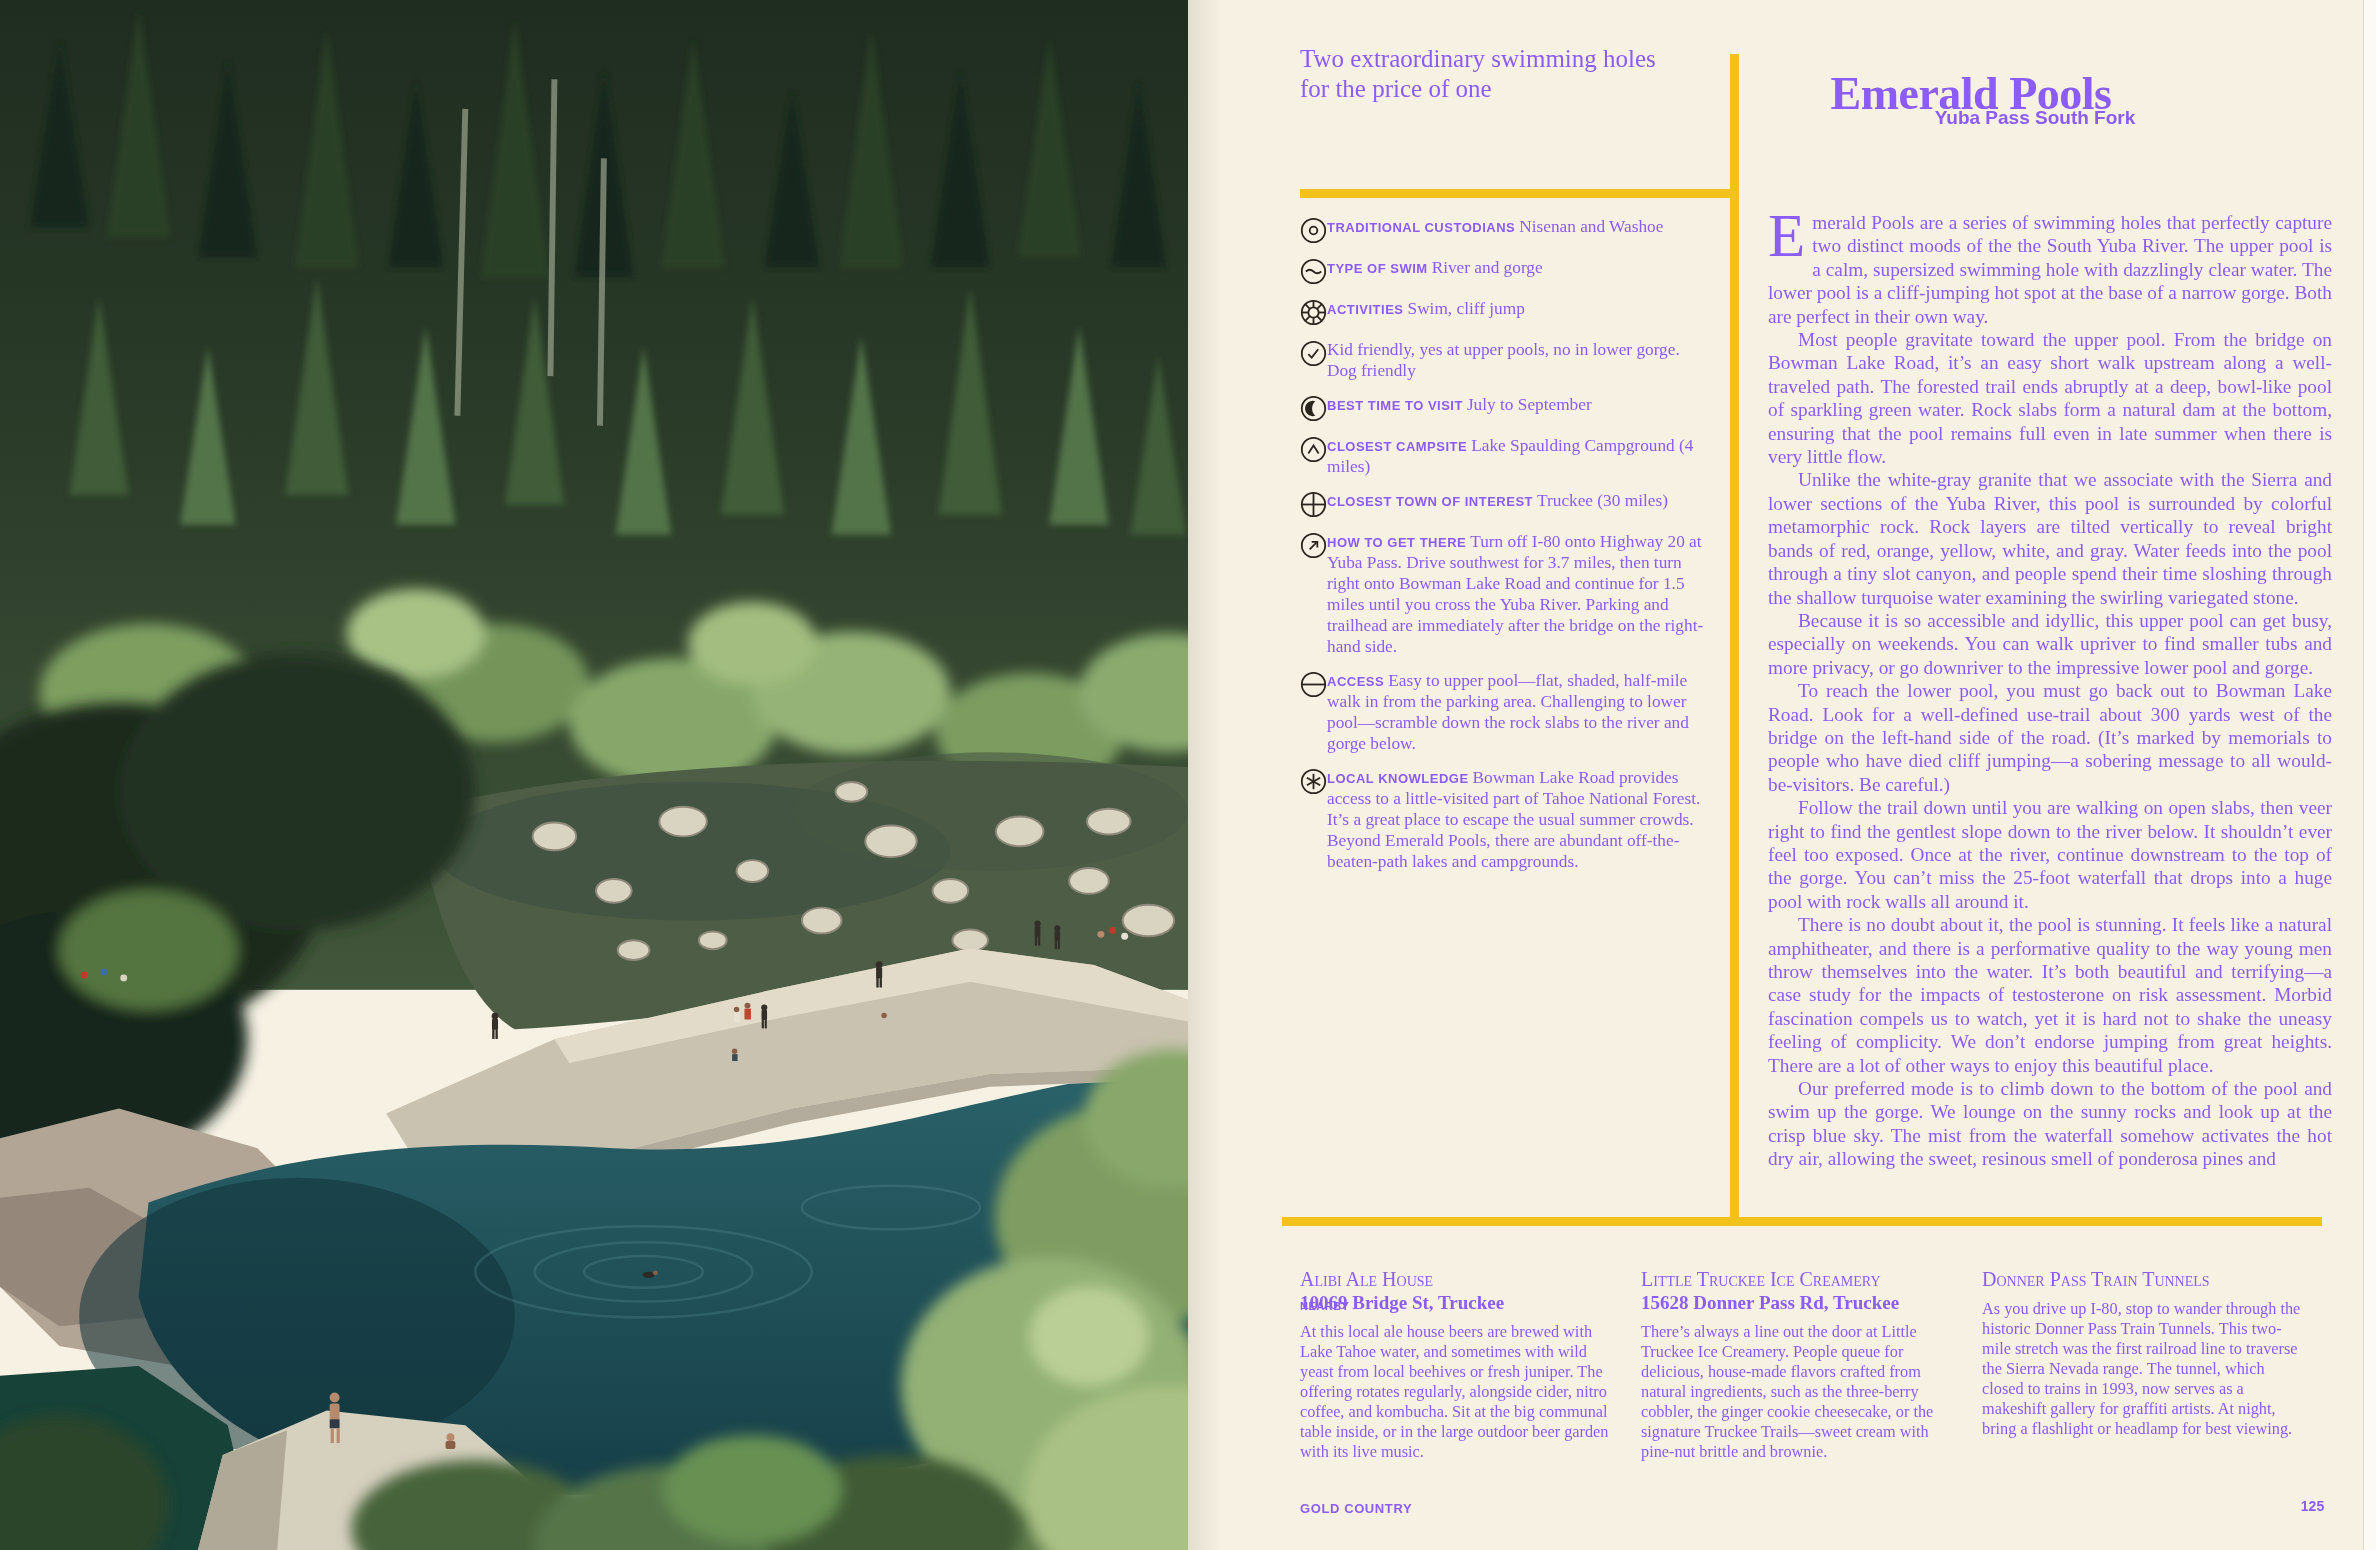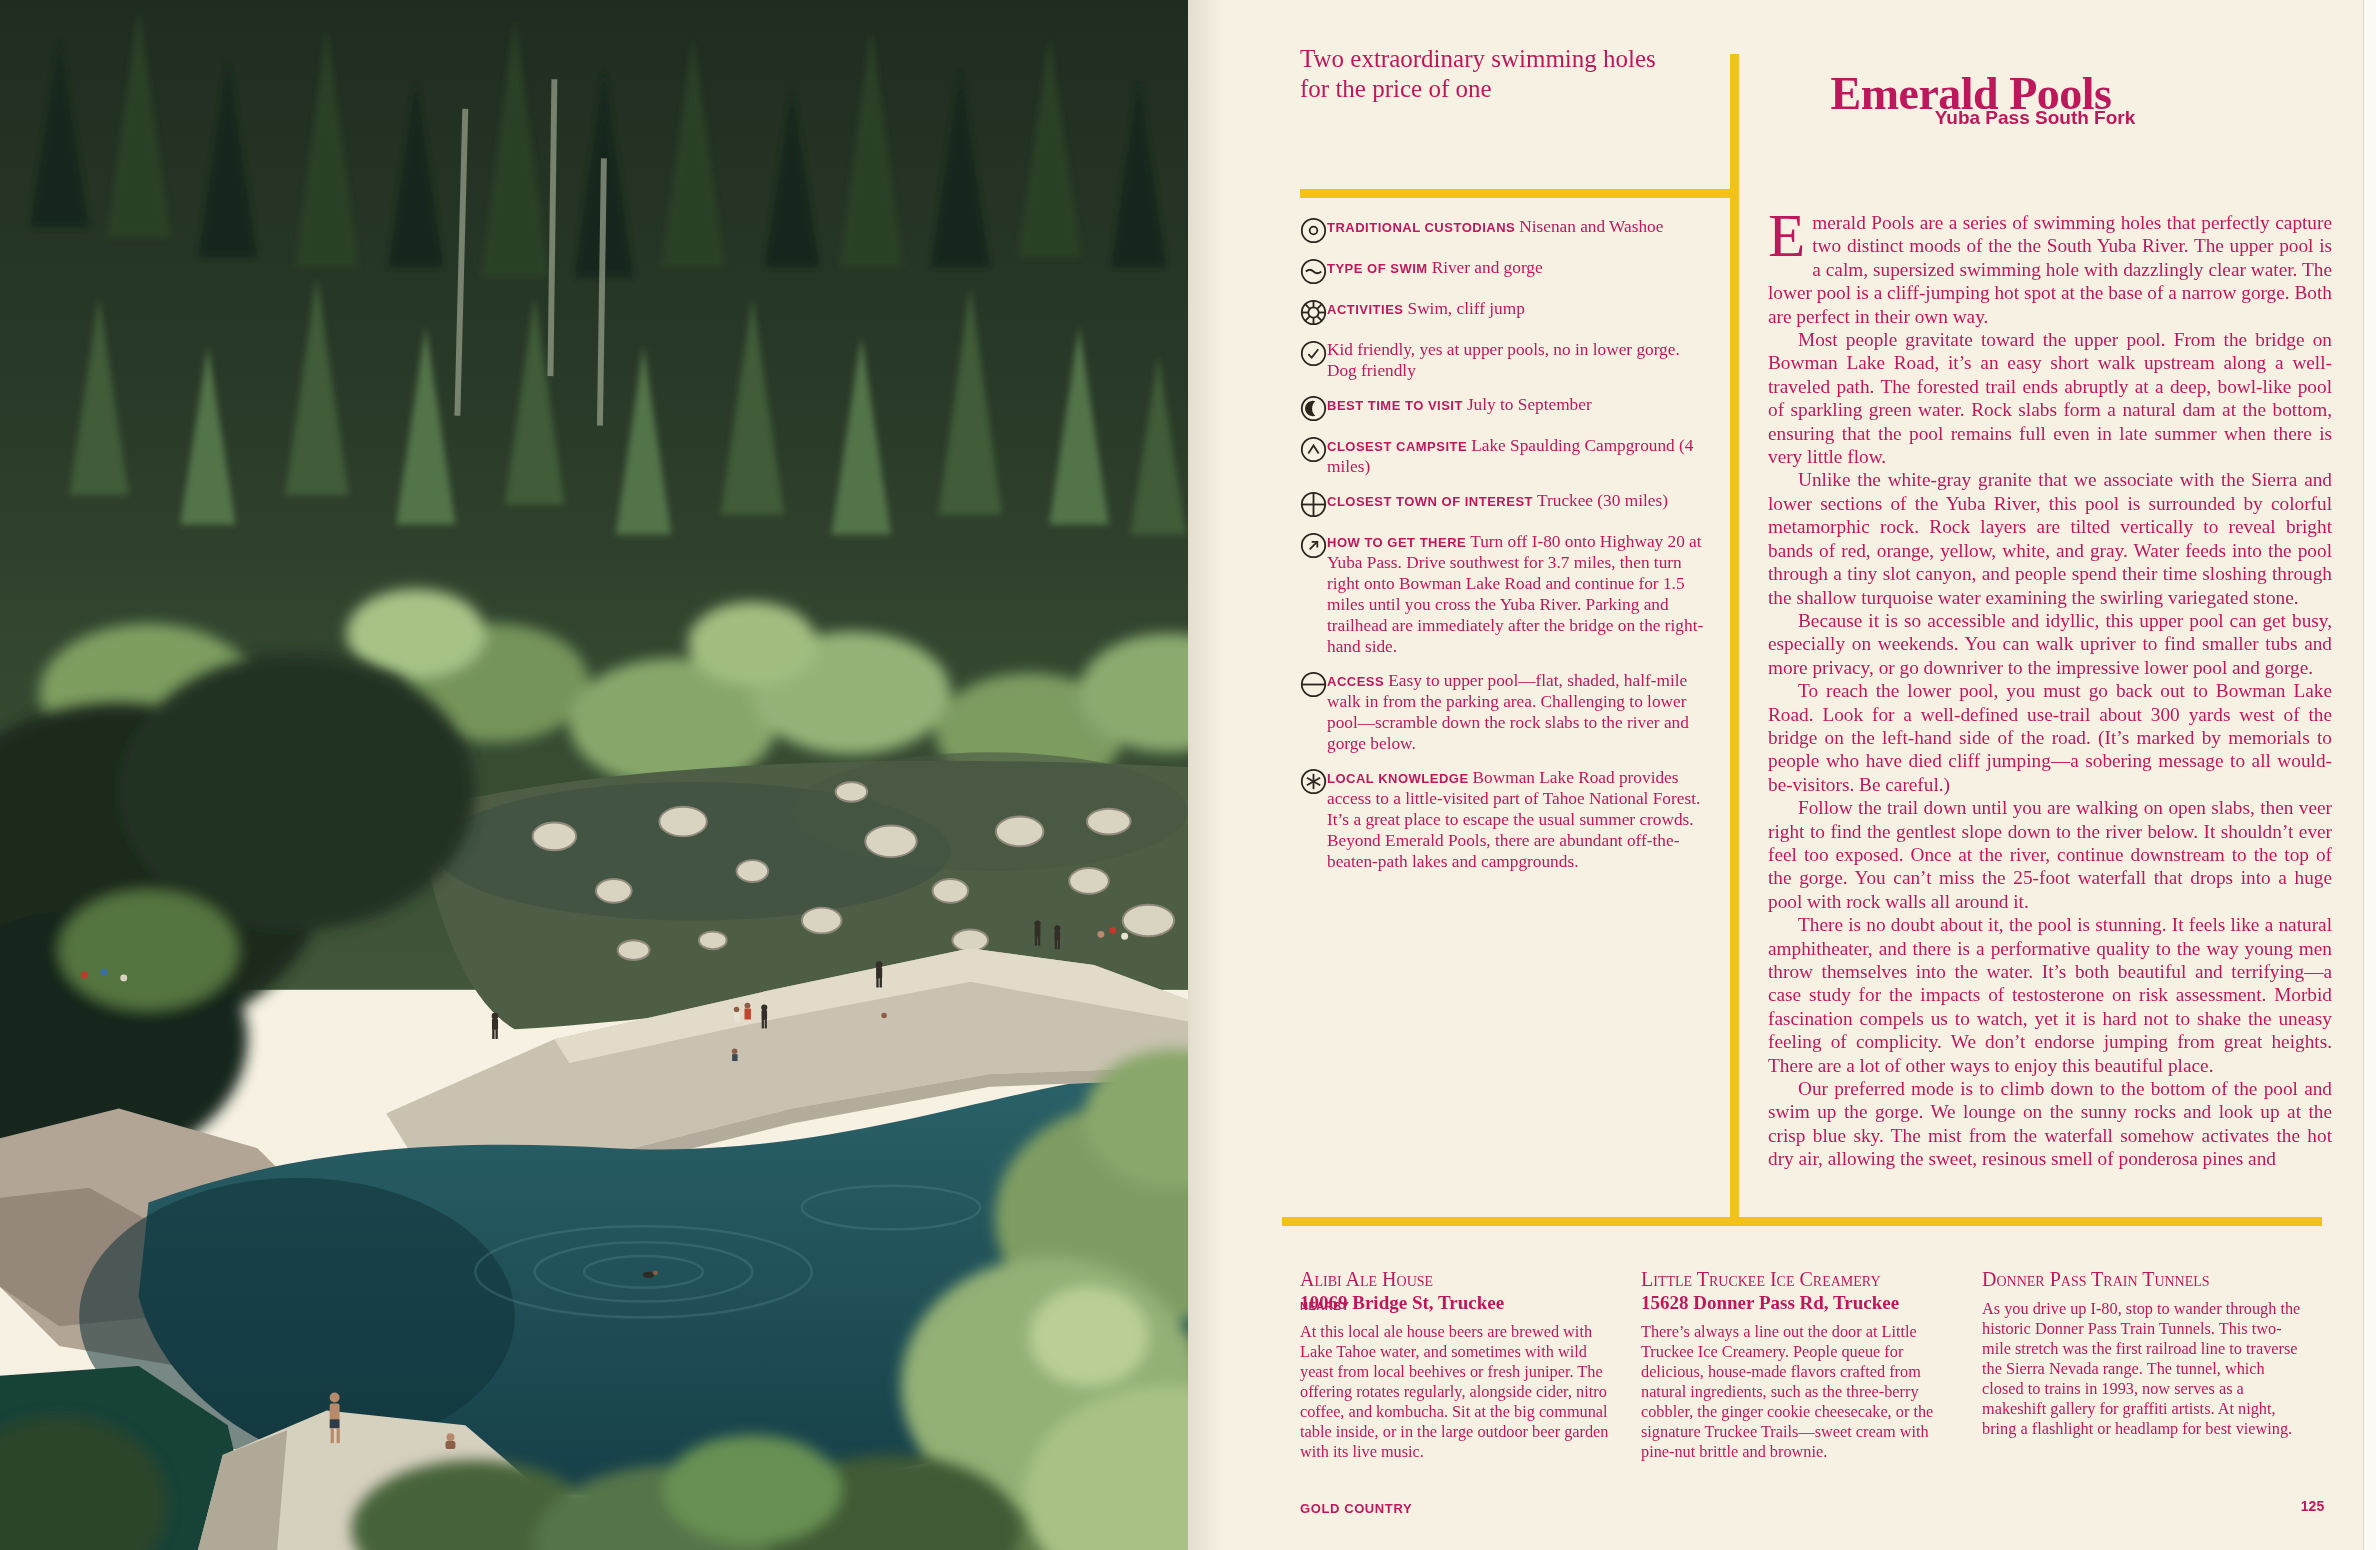--- a/index.html
+++ b/index.html
@@ -1,18 +1,18 @@
 <!DOCTYPE html>
 <html><head>
 <meta charset="utf-8">
 <style>
   html,body{margin:0;padding:0;background:#dedbd2;}
   #spread{
     position:relative;width:2376px;height:1550px;overflow:hidden;
-    background:#f6f1e3;color:#be185d;
+    background:#f6f1e3;color:#8b5cf6;
     font-family:"Liberation Serif",serif;
   }
   
   #photo{position:absolute;left:0;top:0;width:1188px;height:1550px;}
   #photo svg{display:block;width:1188px;height:1550px;}
   #fold-shadow{position:absolute;left:1188px;top:0;width:34px;height:1550px;
     background:linear-gradient(90deg,rgba(60,50,30,.10),rgba(60,50,30,0));}
   #page-edge{position:absolute;right:0;top:0;width:12px;height:1550px;
     background:#fbfaf4;border-left:1px solid #ddd8ca;}
   

